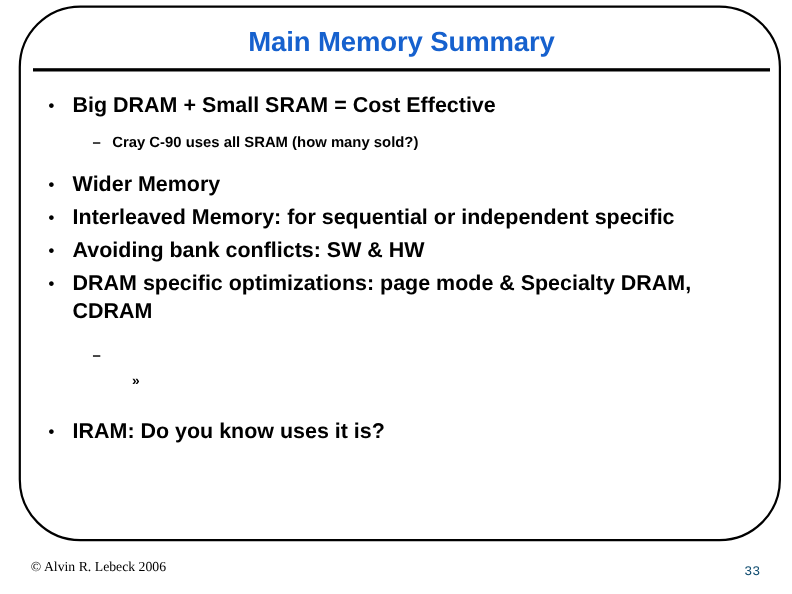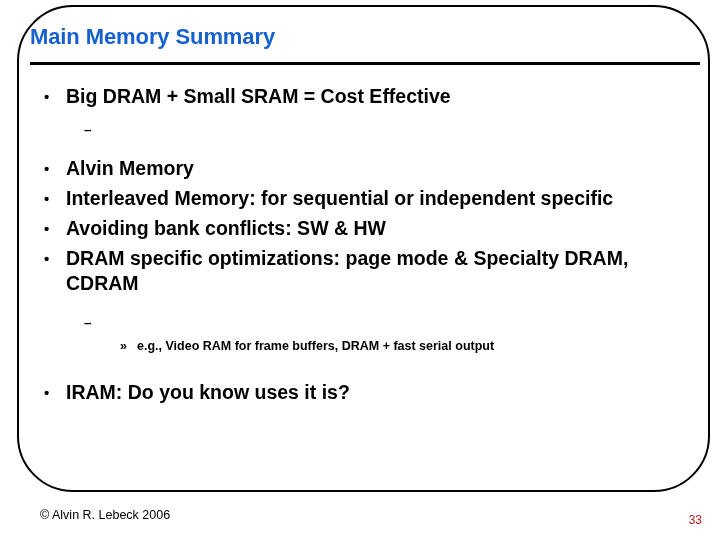--- a/index.html
+++ b/index.html
@@ -31,21 +31,22 @@
     box-sizing: border-box;
     pointer-events: none;
   }
 
   
   .title {
     position: absolute;
     left: 30px;
     top: 26px;
     width: 670px;
-    font-size: 22px;
+    text-align: center;
+    font-size: 25px;
     font-weight: bold;
     color: #1661ce;
     letter-spacing: -0.1px;
     line-height: 1.0;
     white-space: nowrap;
   }
 
   .title-rule {
     position: absolute;
     left: 30px;
@@ -123,34 +124,33 @@
   .gap-md  { margin-top: 11px; }
   .gap-xl  { margin-top: 25px; }
   .gap-sm  { margin-top: 5px; }
   .gap-none{ margin-top: 0; }
 
   
   .footer-copyright {
     position: absolute;
     left: 28px;
     top: 508px;
-    font-family: Liberation Sans, sans-serif;
+    font-family: Liberation Serif, serif;
     font-size: 12.5px;
     color: #000000;
     white-space: nowrap;
-    margin-left: 12px;
   }
 
   .footer-pagenum {
     position: absolute;
-    right: 18px;
+    right: 29px;
     top: 513px;
-    font-family: Liberation Sans, sans-serif;
+    font-family: Liberation Mono, monospace;
     font-size: 12px;
-    color: #b91c1c;
+    color: #0c4a6e;
   }
 </style>
 </head>
 <body>
 
 <div class="slide">
 
   <div class="frame"></div>
 
   <div class="title">Main Memory Summary</div>
@@ -159,25 +159,26 @@
 
   <div class="body">
 
     <div class="bullet lvl1 gap-none">
       <span class="marker">•</span>
       <span class="text">Big DRAM + Small SRAM = Cost Effective</span>
     </div>
 
     <div class="bullet lvl2 gap-md">
       <span class="marker">–</span>
+      <span class="text">Cray C-90 uses all SRAM (how many sold?)</span>
     </div>
 
     <div class="bullet lvl1 gap-lg">
       <span class="marker">•</span>
-      <span class="text">Alvin Memory</span>
+      <span class="text">Wider Memory</span>
     </div>
 
     <div class="bullet lvl1 gap-sm">
       <span class="marker">•</span>
       <span class="text">Interleaved Memory: for sequential or independent specific</span>
     </div>
 
     <div class="bullet lvl1 gap-sm">
       <span class="marker">•</span>
       <span class="text">Avoiding bank conflicts: SW &amp; HW</span>
@@ -187,21 +188,20 @@
       <span class="marker">•</span>
       <span class="text">DRAM specific optimizations: page mode &amp; Specialty DRAM, CDRAM</span>
     </div>
 
     <div class="bullet lvl2 gap-lg">
       <span class="marker">–</span>
     </div>
 
     <div class="bullet lvl3 gap-sm">
       <span class="marker">»</span>
-      <span class="text">e.g., Video RAM for frame buffers, DRAM + fast serial output</span>
     </div>
 
     <div class="bullet lvl1 gap-xl">
       <span class="marker">•</span>
       <span class="text">IRAM: Do you know uses it is?</span>
     </div>
 
   </div>
 
   <div class="footer-copyright">© Alvin R. Lebeck 2006</div>

